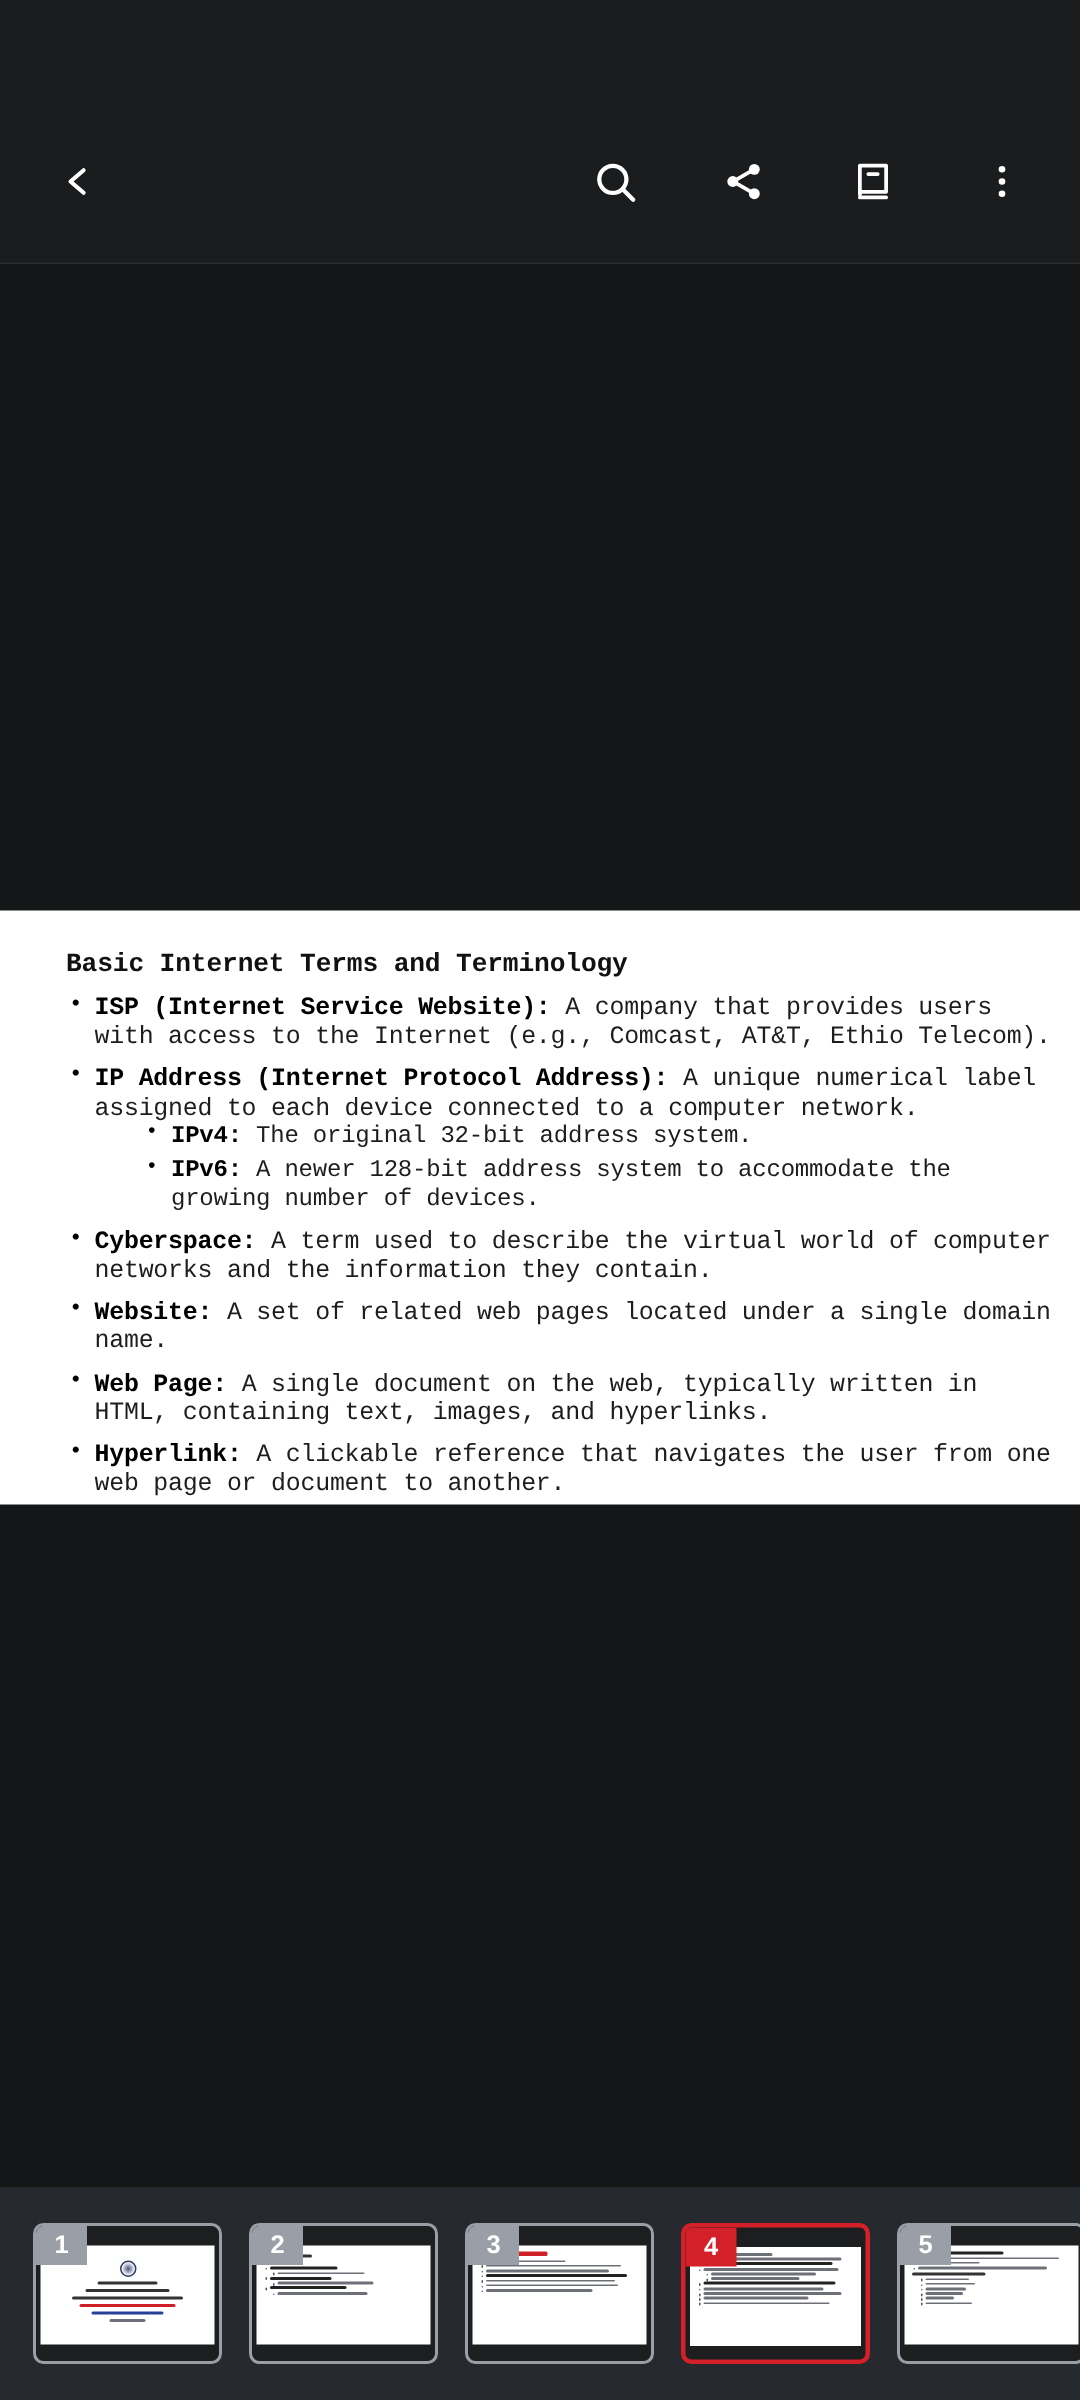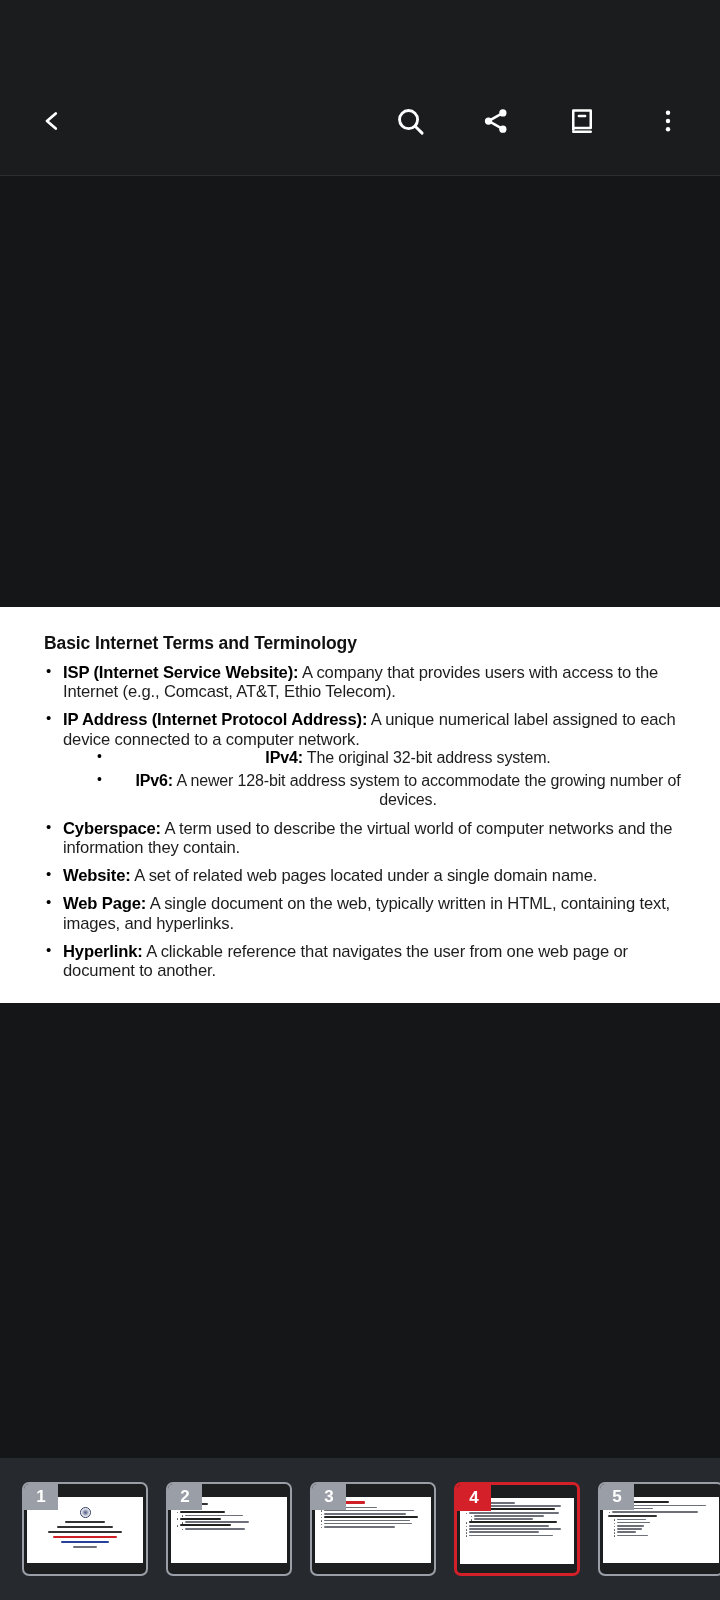--- a/index.html
+++ b/index.html
@@ -74,20 +74,21 @@
 
   .slide {
     position: absolute;
     top: 430px;
     left: 0;
     width: 720px;
     height: 396px;
     background: #ffffff;
     color: #1a1a1a;
     padding: 26px 18px 10px 44px;
+    font-family: Liberation Mono, monospace;
   }
 
   .slide-title {
     font-size: 17.5px;
     font-weight: bold;
     color: #111;
     margin-bottom: 9px;
     letter-spacing: -0.1px;
   }
 
@@ -108,21 +109,20 @@
     position: absolute;
     left: 2px;
     top: -1px;
     font-size: 15px;
     color: #000;
   }
   li.sub {
     padding-left: 19px;
     margin-bottom: 5px;
     font-size: 16px;
-    text-align: center;
   }
   li.sub::before { font-size: 14px; }
   .term { font-weight: bold; color: #000; }
 
   
   .filmstrip {
     position: absolute;
     left: 0;
     top: 1458px;
     width: 720px;

